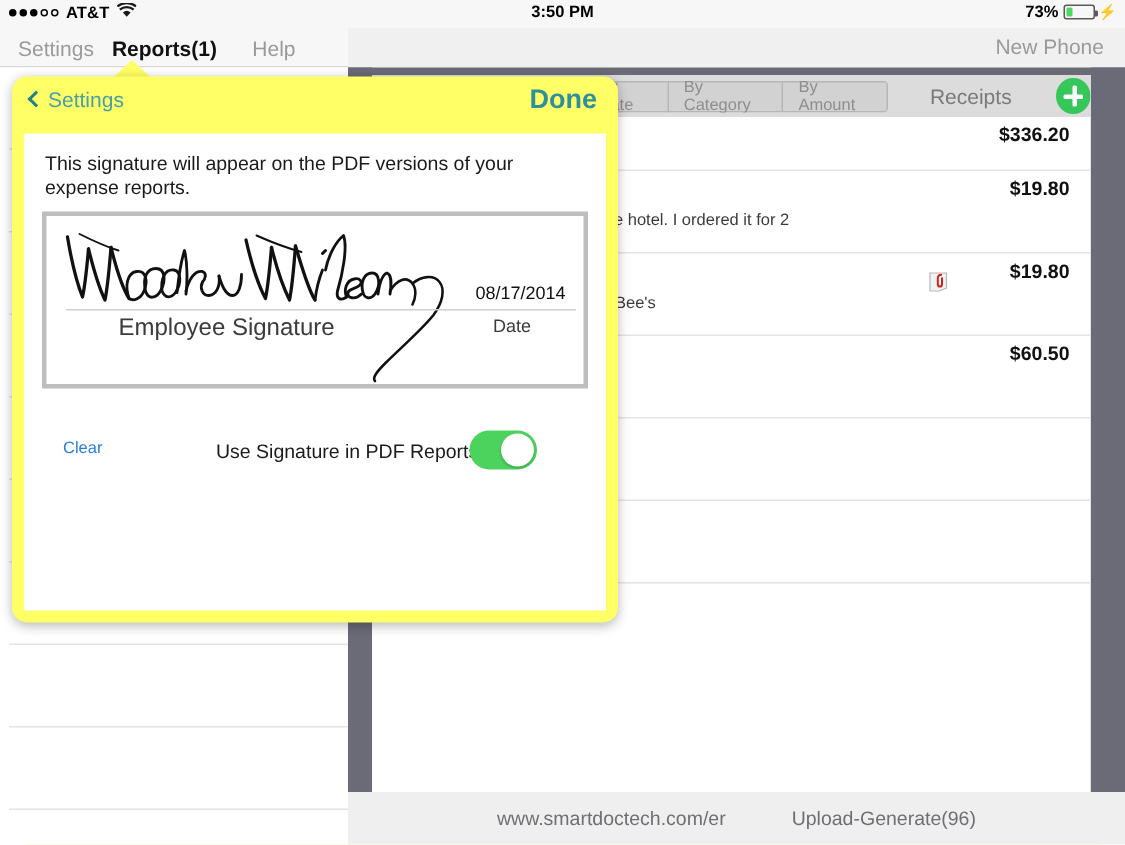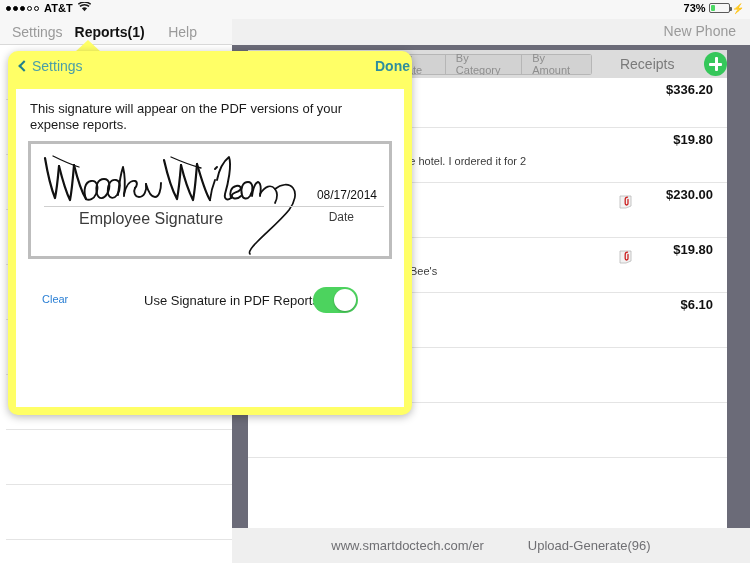--- a/index.html
+++ b/index.html
@@ -178,21 +178,21 @@
   .add-btn::after { top: 5px; bottom: 5px; left: 11px; width: 3px; }
 
   .list-area { position: relative; background: #fff; }
 
   .exp-row {
     position: relative;
     height: 55px;
     border-bottom: 1px solid #e4e4e4;
     padding: 6px 14px 0 14px;
   }
-  .exp-row.summary { height: 50px; }
+  .exp-row.summary { height: 36px; }
   .exp-title {
     font-size: 13px; color: #111;
     position: absolute; left: 14px; top: 5px;
   }
   .exp-title.bold { font-weight: bold; }
   .exp-sub {
     font-size: 11px; color: #3b3b3b;
     position: absolute; left: 14px; top: 27px;
   }
   .exp-amount {
@@ -248,22 +248,22 @@
     border-bottom: 2.2px solid #1f7f8c;
     transform: rotate(45deg);
     margin-right: 1px;
   }
   .pop-title {
     position: absolute; left: 0; width: 483px;
     text-align: right;
     font-size: 14px; font-weight: bold; color: #111;
   }
   .pop-done {
-    margin-left: auto; margin-right: 2px;
-    font-size: 14px; color: #2f8f9d; font-weight: bold;
+    margin-left: auto; margin-right: 14px;
+    font-size: 18px; color: #2f8f9d; font-weight: bold;
   }
   .pop-body {
     position: absolute; left: 8px; top: 38px;
     width: 388px; height: 318px;
     background: #ffffff;
   }
   .pop-desc {
     padding: 12px 14px 0 14px;
     font-size: 13px; color: #1a1a1a; line-height: 16px;
   }
@@ -332,20 +332,21 @@
       </span>
       <span class="carrier">AT&amp;T</span>
       <span class="wifi-icon">
         <svg width="13" height="10" viewBox="0 0 13 10">
           <path d="M6.5 9.2 L3.9 6.3 A4 4 0 0 1 9.1 6.3 Z" fill="#1a1a1a"></path>
           <path d="M1.9 4.4 A7 7 0 0 1 11.1 4.4" stroke="#1a1a1a" stroke-width="1.5" fill="none"></path>
           <path d="M0.3 2.3 A9.6 9.6 0 0 1 12.7 2.3" stroke="#1a1a1a" stroke-width="1.5" fill="none"></path>
         </svg>
       </span>
     </div>
+    <div class="status-center">3:50 PM</div>
     <div class="status-right">
       <span>73%</span>
       <span class="batt">
           <span style="width:4px"></span>
         </span>
       <span class="plug">⚡</span>
     </div>
   </div>
 
   <div class="master-panel">
@@ -398,50 +399,39 @@
         <div class="exp-title bold">Report</div>
         <div class="exp-amount">$336.20</div>
       </div>
 
       <div class="exp-row">
         <div class="exp-title">Phone/Fax/Internet</div>
         <div class="exp-sub">Paid for the Wi-Fi service at the hotel. I ordered it for 2</div>
         <div class="exp-amount">$19.80</div>
       </div>
 
-      <div class="exp-row">
-        <div class="exp-title">Hotel</div>
-        <div class="exp-sub">Holiday Inn</div>
-        <div class="clip-icon">
-          <svg width="18" height="18" viewBox="0 0 18 18">
-            <path d="M3 3 L14 3 L14 13 L9 15 L3 15 Z" fill="#f2f2f2" stroke="#b8b8b8" stroke-width="0.8"></path>
-            <path d="M10.5 4.2 C9 4.2 8.2 5.4 8.2 6.6 L8.2 10.6 C8.2 11.4 8.8 12 9.6 12 C10.4 12 11 11.4 11 10.6 L11 6.4" stroke="#cc2222" stroke-width="1.3" fill="none" stroke-linecap="round"></path>
-          </svg>
-        </div>
-        <div class="exp-amount">$230.00</div>
-      </div>
 
       <div class="exp-row">
         <div class="exp-title">Meals</div>
         <div class="exp-sub">Lunch with the clients at AppleBee's</div>
         <div class="clip-icon">
           <svg width="18" height="18" viewBox="0 0 18 18">
             <path d="M3 3 L14 3 L14 13 L9 15 L3 15 Z" fill="#f2f2f2" stroke="#b8b8b8" stroke-width="0.8"></path>
             <path d="M10.5 4.2 C9 4.2 8.2 5.4 8.2 6.6 L8.2 10.6 C8.2 11.4 8.8 12 9.6 12 C10.4 12 11 11.4 11 10.6 L11 6.4" stroke="#cc2222" stroke-width="1.3" fill="none" stroke-linecap="round"></path>
           </svg>
         </div>
         <div class="exp-amount">$19.80</div>
       </div>
 
-
       <div class="exp-row">
-        <div class="exp-title"></div>
-        <div class="exp-sub">Starbucks</div>
-        <div class="exp-amount">$6.10</div>
-      </div>
+        <div class="exp-title">Transportation</div>
+        <div class="exp-sub">110 miles, 55 cents per mile</div>
+        <div class="exp-amount">$60.50</div>
+      </div>
+
 
       <div class="exp-row"></div>
       <div class="exp-row"></div>
 
     </div>
   </div>
 
   <div class="detail-footer">
     <div class="footer-link">www.smartdoctech.com/er</div>
     <div class="footer-link">Upload-Generate(96)</div>

